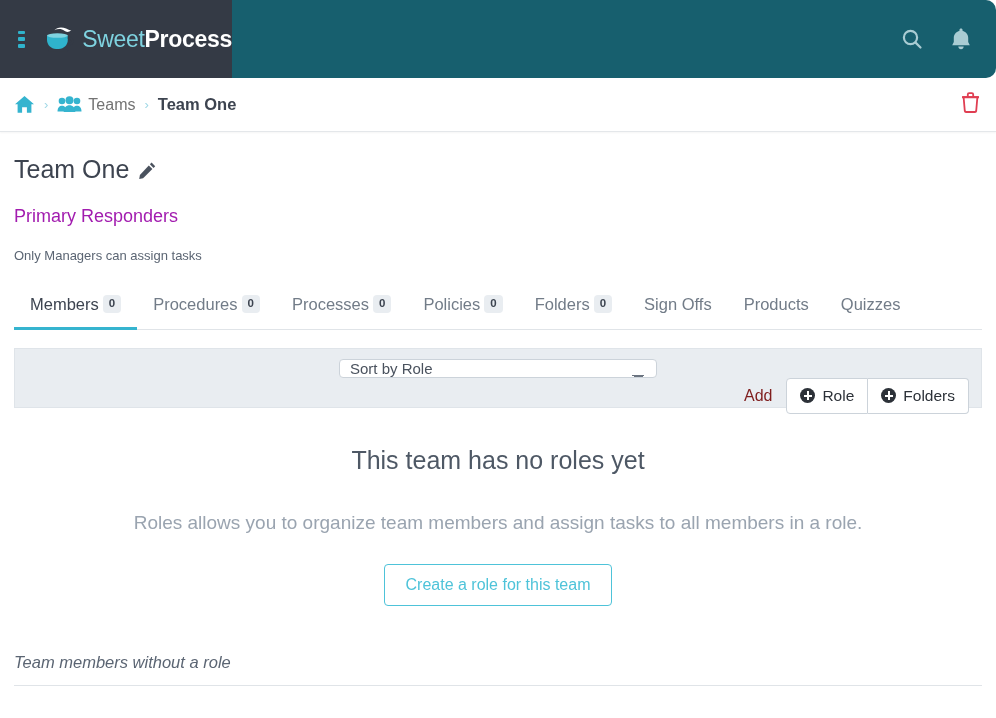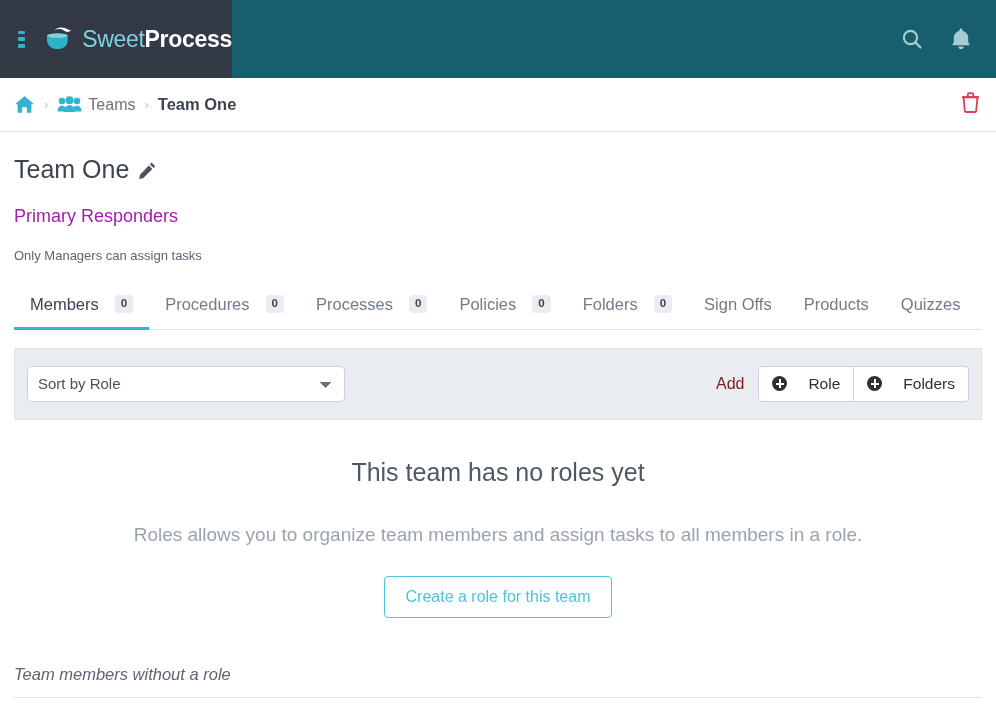--- a/index.html
+++ b/index.html
@@ -11,20 +11,21 @@
     overflow: hidden;
   }
 
   
   .navbar {
     position: relative;
     height: 78px;
     background: #175f6e;
     display: flex;
     align-items: center;
+    border-radius: 10px;
   }
   .navbar-brand-panel {
     width: 232px;
     height: 78px;
     background: #343a45;
     display: flex;
     align-items: center;
     flex: 0 0 232px;
   }
   .hamburger {
@@ -100,21 +101,21 @@
   }
 
   
   .tabs {
     display: flex; flex-wrap: wrap;
     margin-top: 22px;
     border-bottom: 1px solid #e0e4e8;
     padding-left: 0;
   }
   .tab {
-    display: flex; align-items: center; gap: 16px;
+    display: flex; align-items: center; gap: 4px;
     padding: 10px 16px 13px 16px;
     font-size: 16.5px; color: #727c88;
     cursor: pointer; position: relative;
     border-bottom: 3px solid transparent;
     margin-bottom: -1px;
   }
   .tab.active { color: #3d4450; border-bottom-color: #35b4cf; }
   .tab-badge {
     background: #e9edf1; color: #3d4450;
     font-size: 11.5px; font-weight: 700;
@@ -122,21 +123,22 @@
     line-height: 1; min-width: 18px; text-align: center;
   }
 
   
   .toolbar {
     background: #e9edf1;
     border: 1px solid #dfe4e9;
     display: flex; align-items: center;
     padding: 10px 12px;
     margin-top: 18px;
-    height: 72px;
+    height: 60px;
+    flex-direction: column;
   }
   .sort-select {
     width: 318px; height: 36px;
     background: #ffffff;
     border: 1px solid #ccd3da;
     border-radius: 4px;
     font-size: 15px; color: #4a525e;
     font-family: "Liberation Sans", sans-serif;
     padding: 0 10px;
     cursor: pointer;
@@ -148,21 +150,21 @@
     background-size: 6px 6px, 6px 6px;
     background-repeat: no-repeat;
   }
   .toolbar-right {
     margin-left: auto;
     display: flex; align-items: center; gap: 14px;
   }
   .add-label { font-size: 16px; color: #7f1d1d; }
   .btn-group { display: flex; }
   .btn-add {
-    display: flex; align-items: center; gap: 21px;
+    display: flex; align-items: center; gap: 7px;
     background: #ffffff;
     border: 1px solid #ccd3da;
     color: #2c3138;
     font-size: 15.5px;
     padding: 7px 13px;
     height: 36px;
     cursor: pointer;
     font-family: "Liberation Sans", sans-serif;
   }
   .btn-group .btn-add:first-child { border-radius: 4px 0 0 4px; }

